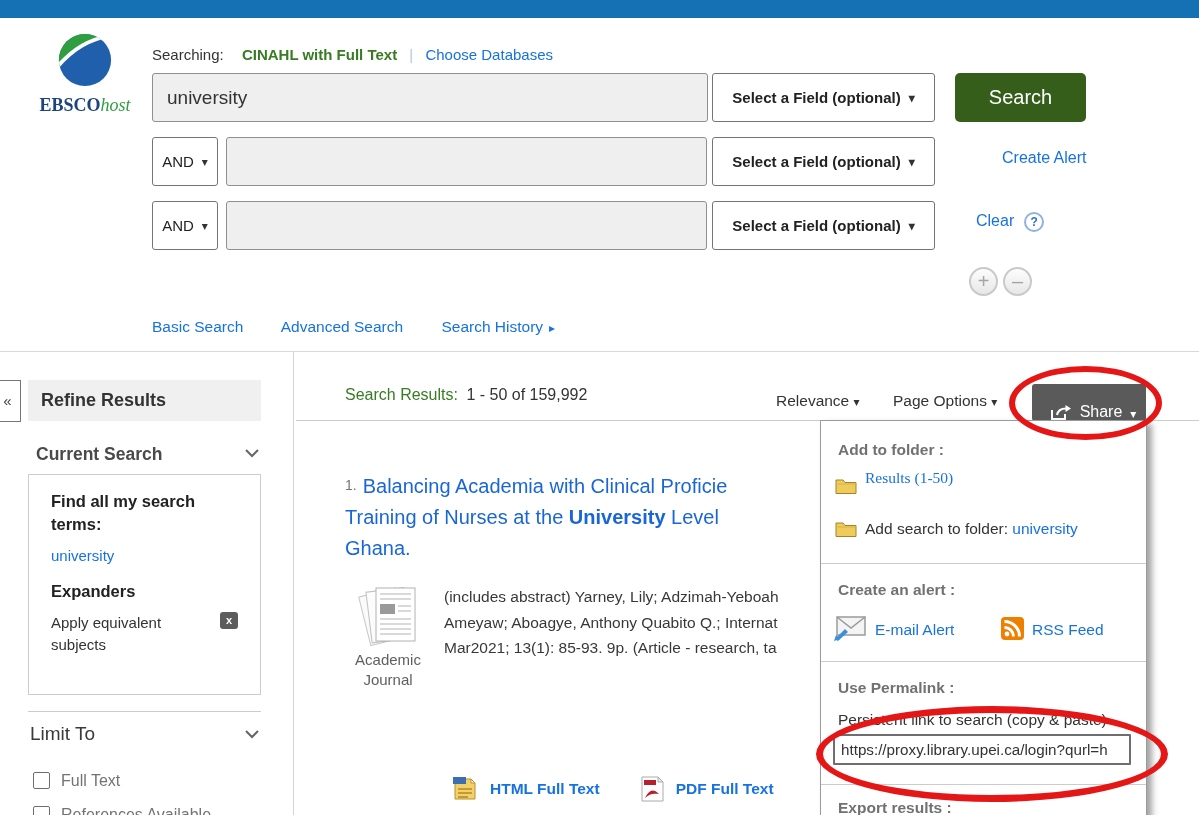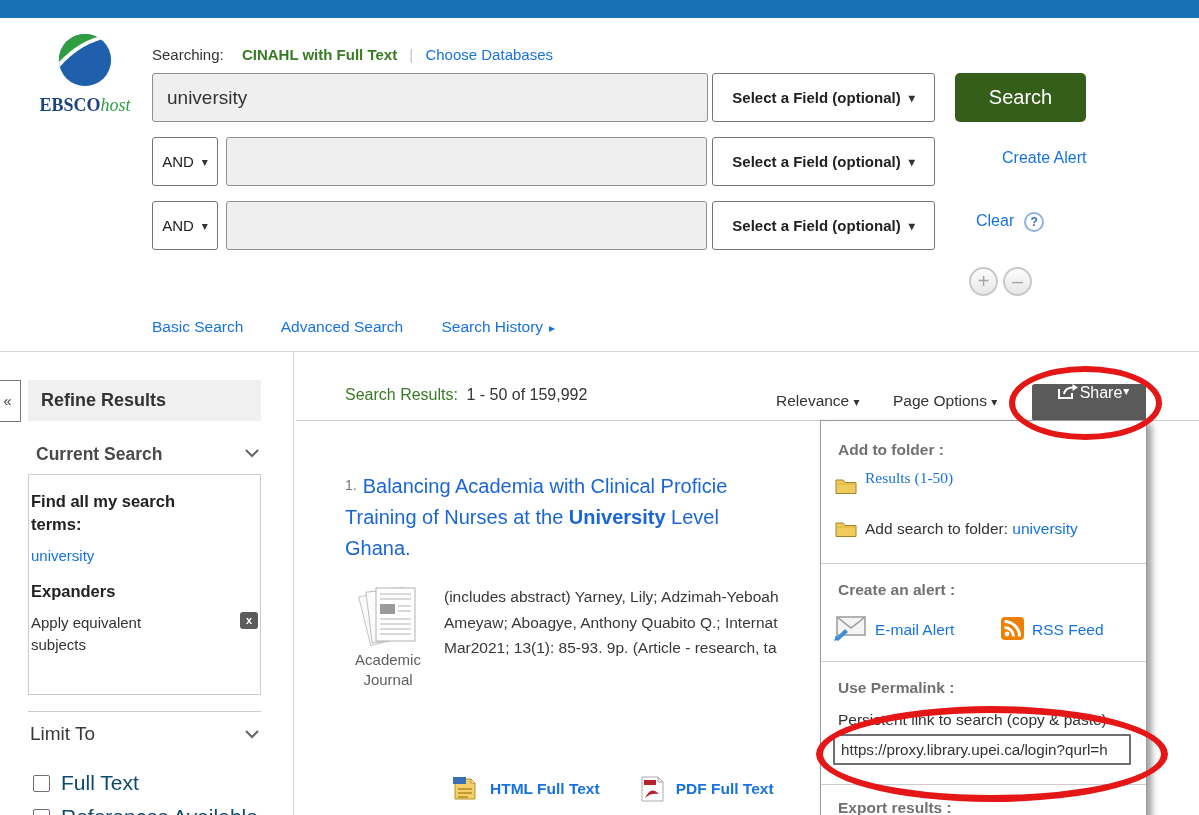--- a/index.html
+++ b/index.html
@@ -22,37 +22,37 @@
   .round-btn { width:29px; height:29px; border:2px solid #c9c9c9; border-radius:50%; background:linear-gradient(#fdfdfd,#e7e7e7); color:#a5a5a5; font-size:20px; text-align:center; line-height:24px; cursor:pointer; }
   .nav-links { left:152px; top:318px; font-size:15.5px; }
   .nav-links a { margin-right:34px; }
   .hdr-rule { left:0; top:351px; width:1199px; border-top:1px solid #d9d9d9; }
 
   
   .collapse-btn { left:-6px; top:380px; width:27px; height:42px; background:#fff; border:1px solid #767676; color:#444; font-size:15px; text-align:center; line-height:40px; cursor:pointer; }
   .refine-box { left:28px; top:380px; width:233px; height:41px; background:#f0f0f0; font-size:18px; font-weight:bold; color:#333; line-height:41px; padding-left:13px; }
   .side-head { font-size:17.5px; font-weight:bold; color:#4a4a4a; }
   .chev { display:inline-block; }
-  .cs-box { left:28px; top:474px; width:233px; height:221px; background:#fff; border:1px solid #ccc; padding:15px 2px; }
+  .cs-box { left:28px; top:474px; width:233px; height:221px; background:#fff; border:1px solid #ccc; padding:15px 22px; }
   .cs-box .blk { font-size:16.5px; font-weight:bold; color:#222; line-height:23px; }
   .cs-box .term { display:inline-block; margin-top:11px; font-size:15px; }
   .cs-box .exp { margin-top:15px; }
   .apply-row { margin-top:9px; display:flex; justify-content:space-between; align-items:flex-start; }
   .apply-row .t { font-size:15px; color:#333; line-height:22px; width:150px; }
   .xbtn { width:18px; height:17px; background:#5c5c5c; border-radius:3px; color:#fff; font-size:11px; font-weight:bold; text-align:center; line-height:16px; cursor:pointer; }
   .side-div { left:28px; top:711px; width:233px; border-top:1px solid #ccc; }
   .cbx { display:inline-block; width:17px; height:17px; border:1px solid #6e6e6e; border-radius:2px; background:#fff; vertical-align:middle; cursor:pointer; }
-  .cbx-lbl { font-size:21px; color:#0c4a6e; margin-left:11px; vertical-align:middle; }
+  .cbx-lbl { font-size:16px; color:#737373; margin-left:11px; vertical-align:middle; }
   .vline { left:293px; top:352px; width:1px; height:463px; background:#d5d5d5; }
 
   
   .summary { left:345px; top:386px; font-size:16px; color:#333; }
   .summary .g { color:#377B22; }
   .tool { font-size:15.5px; color:#333; cursor:pointer; }
-  .share-btn { left:1032px; top:384px; width:114px; height:37px; background:#5A5A5A; border:none; border-radius:3px; color:#fff; font-size:16px; cursor:pointer; display:flex; align-items:flex-start; justify-content:center; gap:1px; font-family:"Liberation Sans",sans-serif;padding-left:8px; }
+  .share-btn { left:1032px; top:384px; width:114px; height:37px; background:#5A5A5A; border:none; border-radius:3px; color:#fff; font-size:16px; cursor:pointer; display:flex; align-items:flex-end; justify-content:center; gap:8px; font-family:"Liberation Sans",sans-serif;padding-left:8px; }
   .share-btn .caret { color:#fff; }
   .tool-rule { left:296px; top:420px; width:903px; border-top:1px solid #ccc; }
   .r-title { left:345px; top:470px; font-size:20px; line-height:31px; color:#1A66D6; white-space:nowrap; cursor:pointer; }
   .r-title .num { font-size:14px; color:#767676; margin-right:6px; vertical-align:3px; }
   .src-label { left:333px; top:650px; width:110px; text-align:center; font-size:15px; color:#5f5f5f; line-height:20px; }
   .cite { left:444px; top:584px; font-size:15.5px; color:#383838; line-height:25.5px; white-space:nowrap; }
   .subj { left:444px; top:676px; font-size:15.5px; color:#383838; line-height:25.5px; white-space:nowrap; }
   .ft-row { left:452px; top:776px; display:flex; align-items:center; }
   .ft-row a { font-weight:bold; font-size:15.5px; margin-left:12px; }
   .ft-row .gap { width:40px; }

